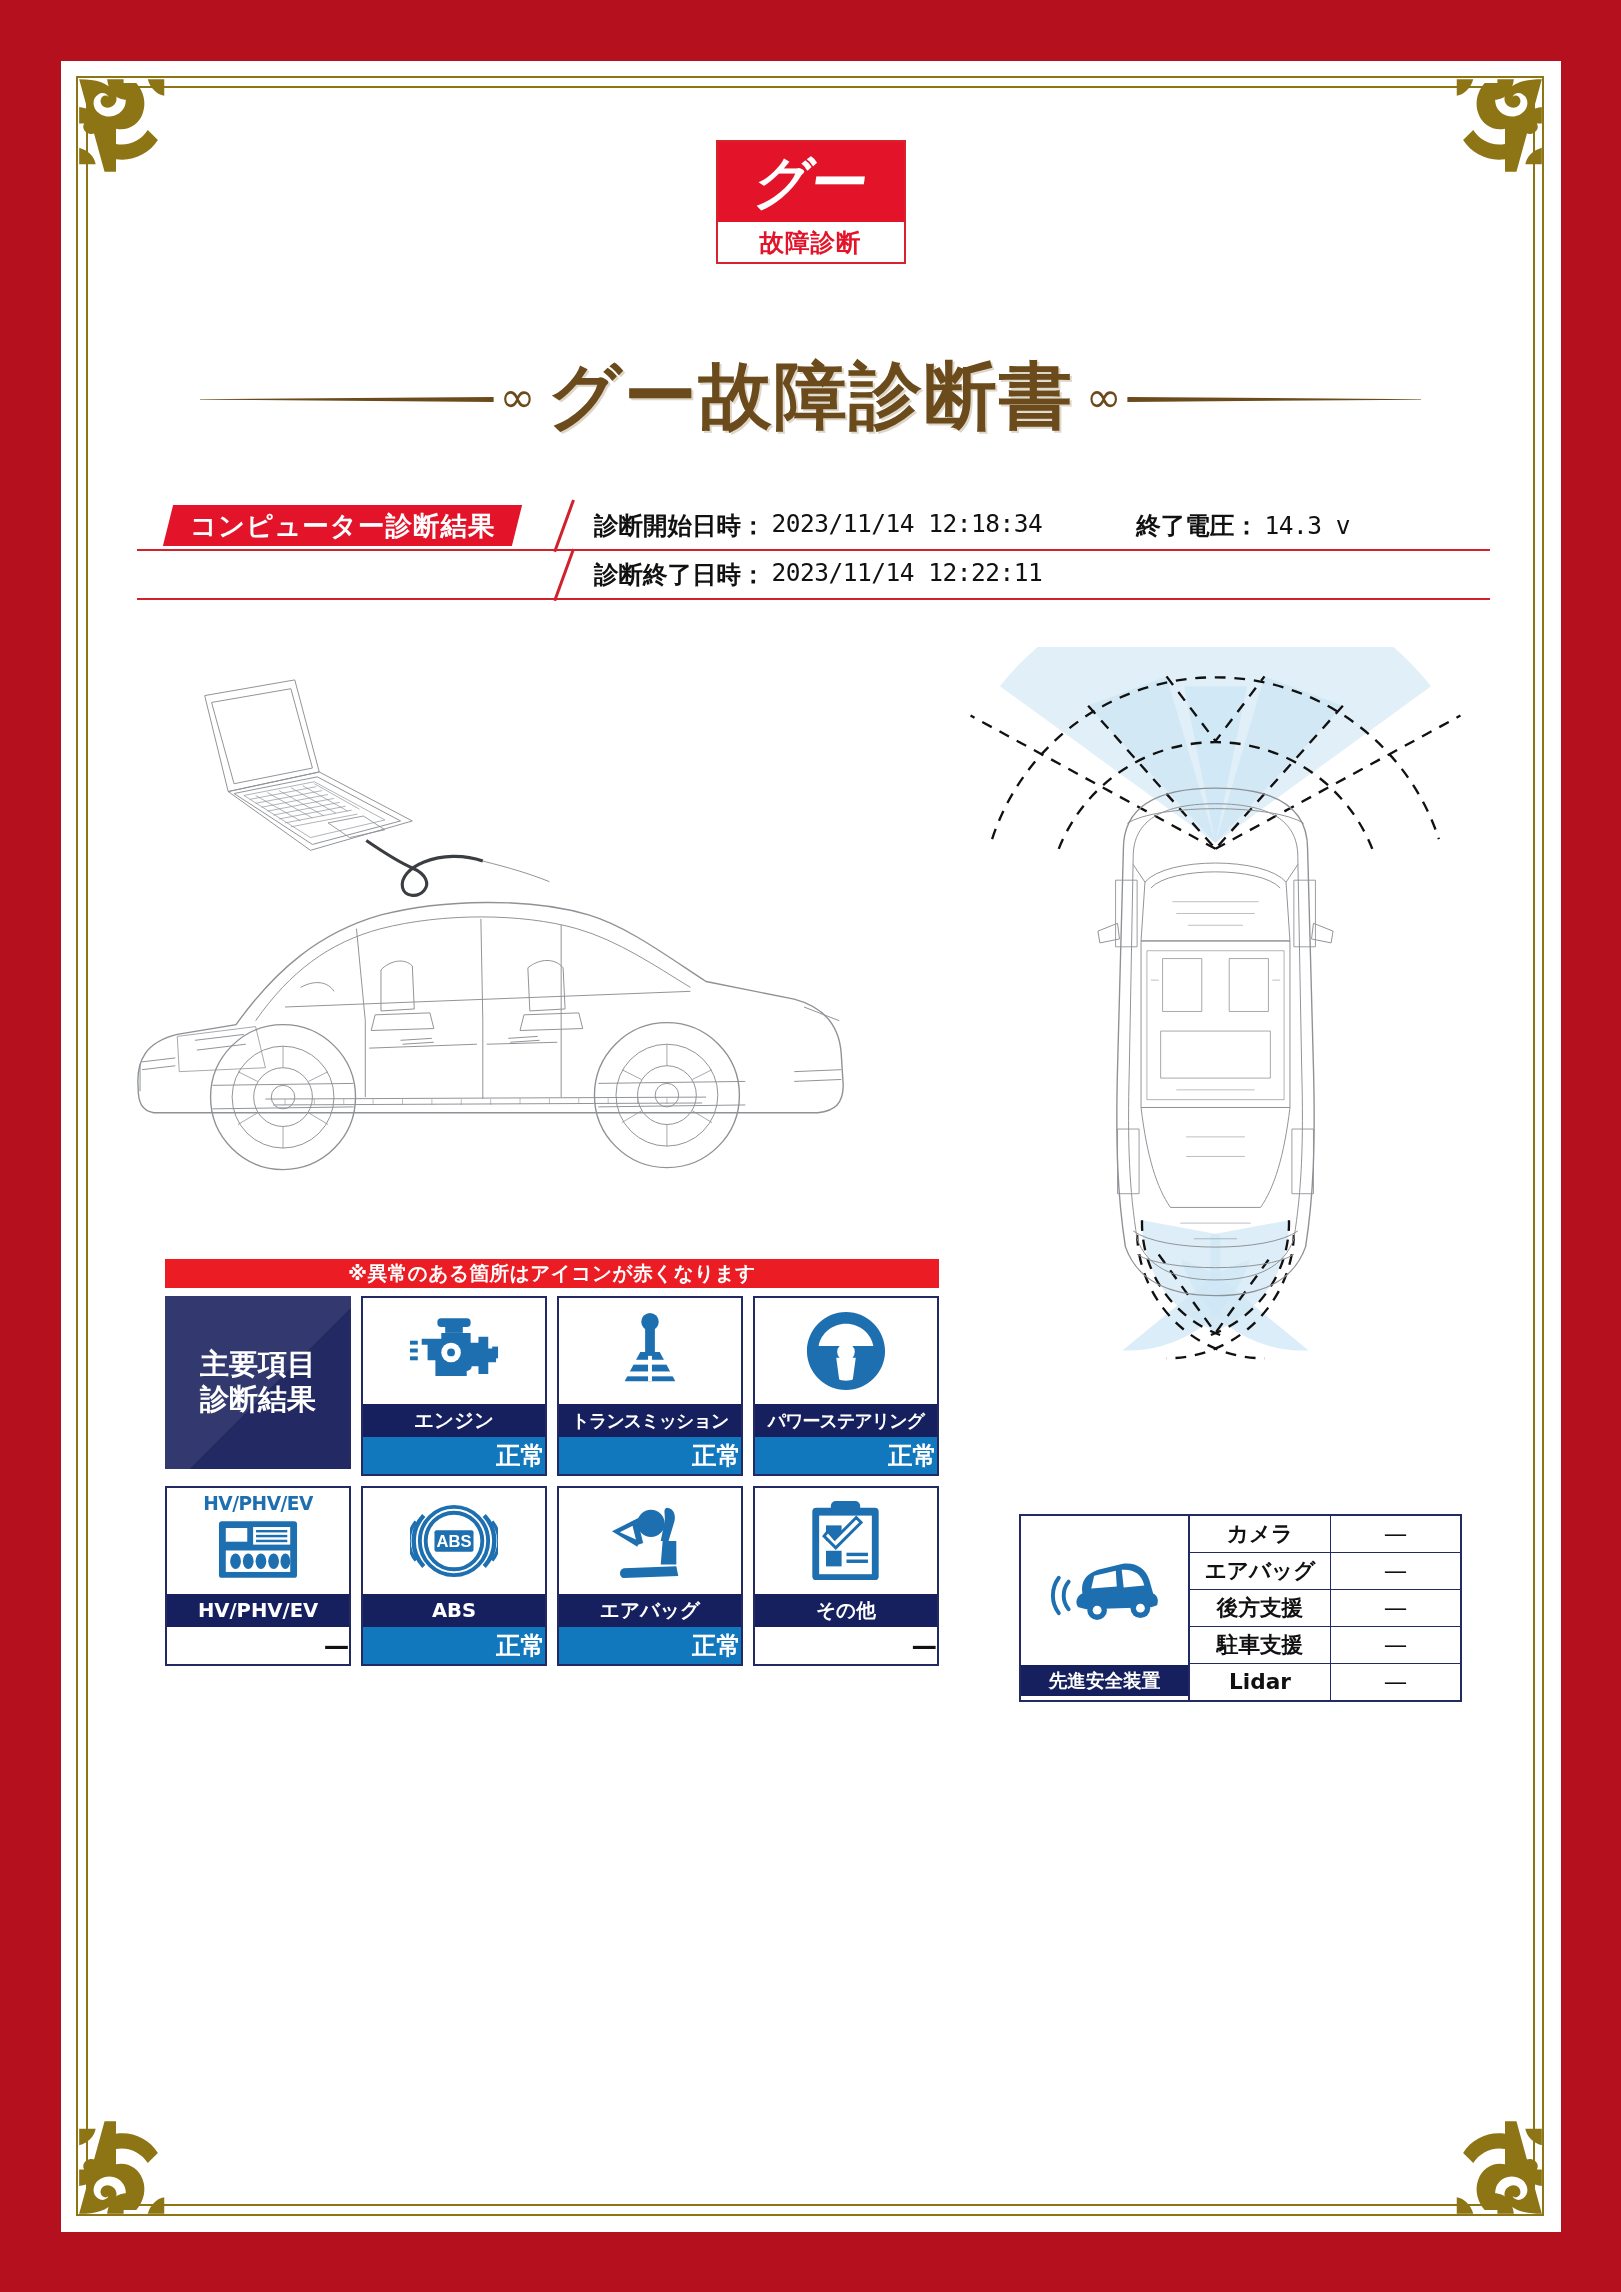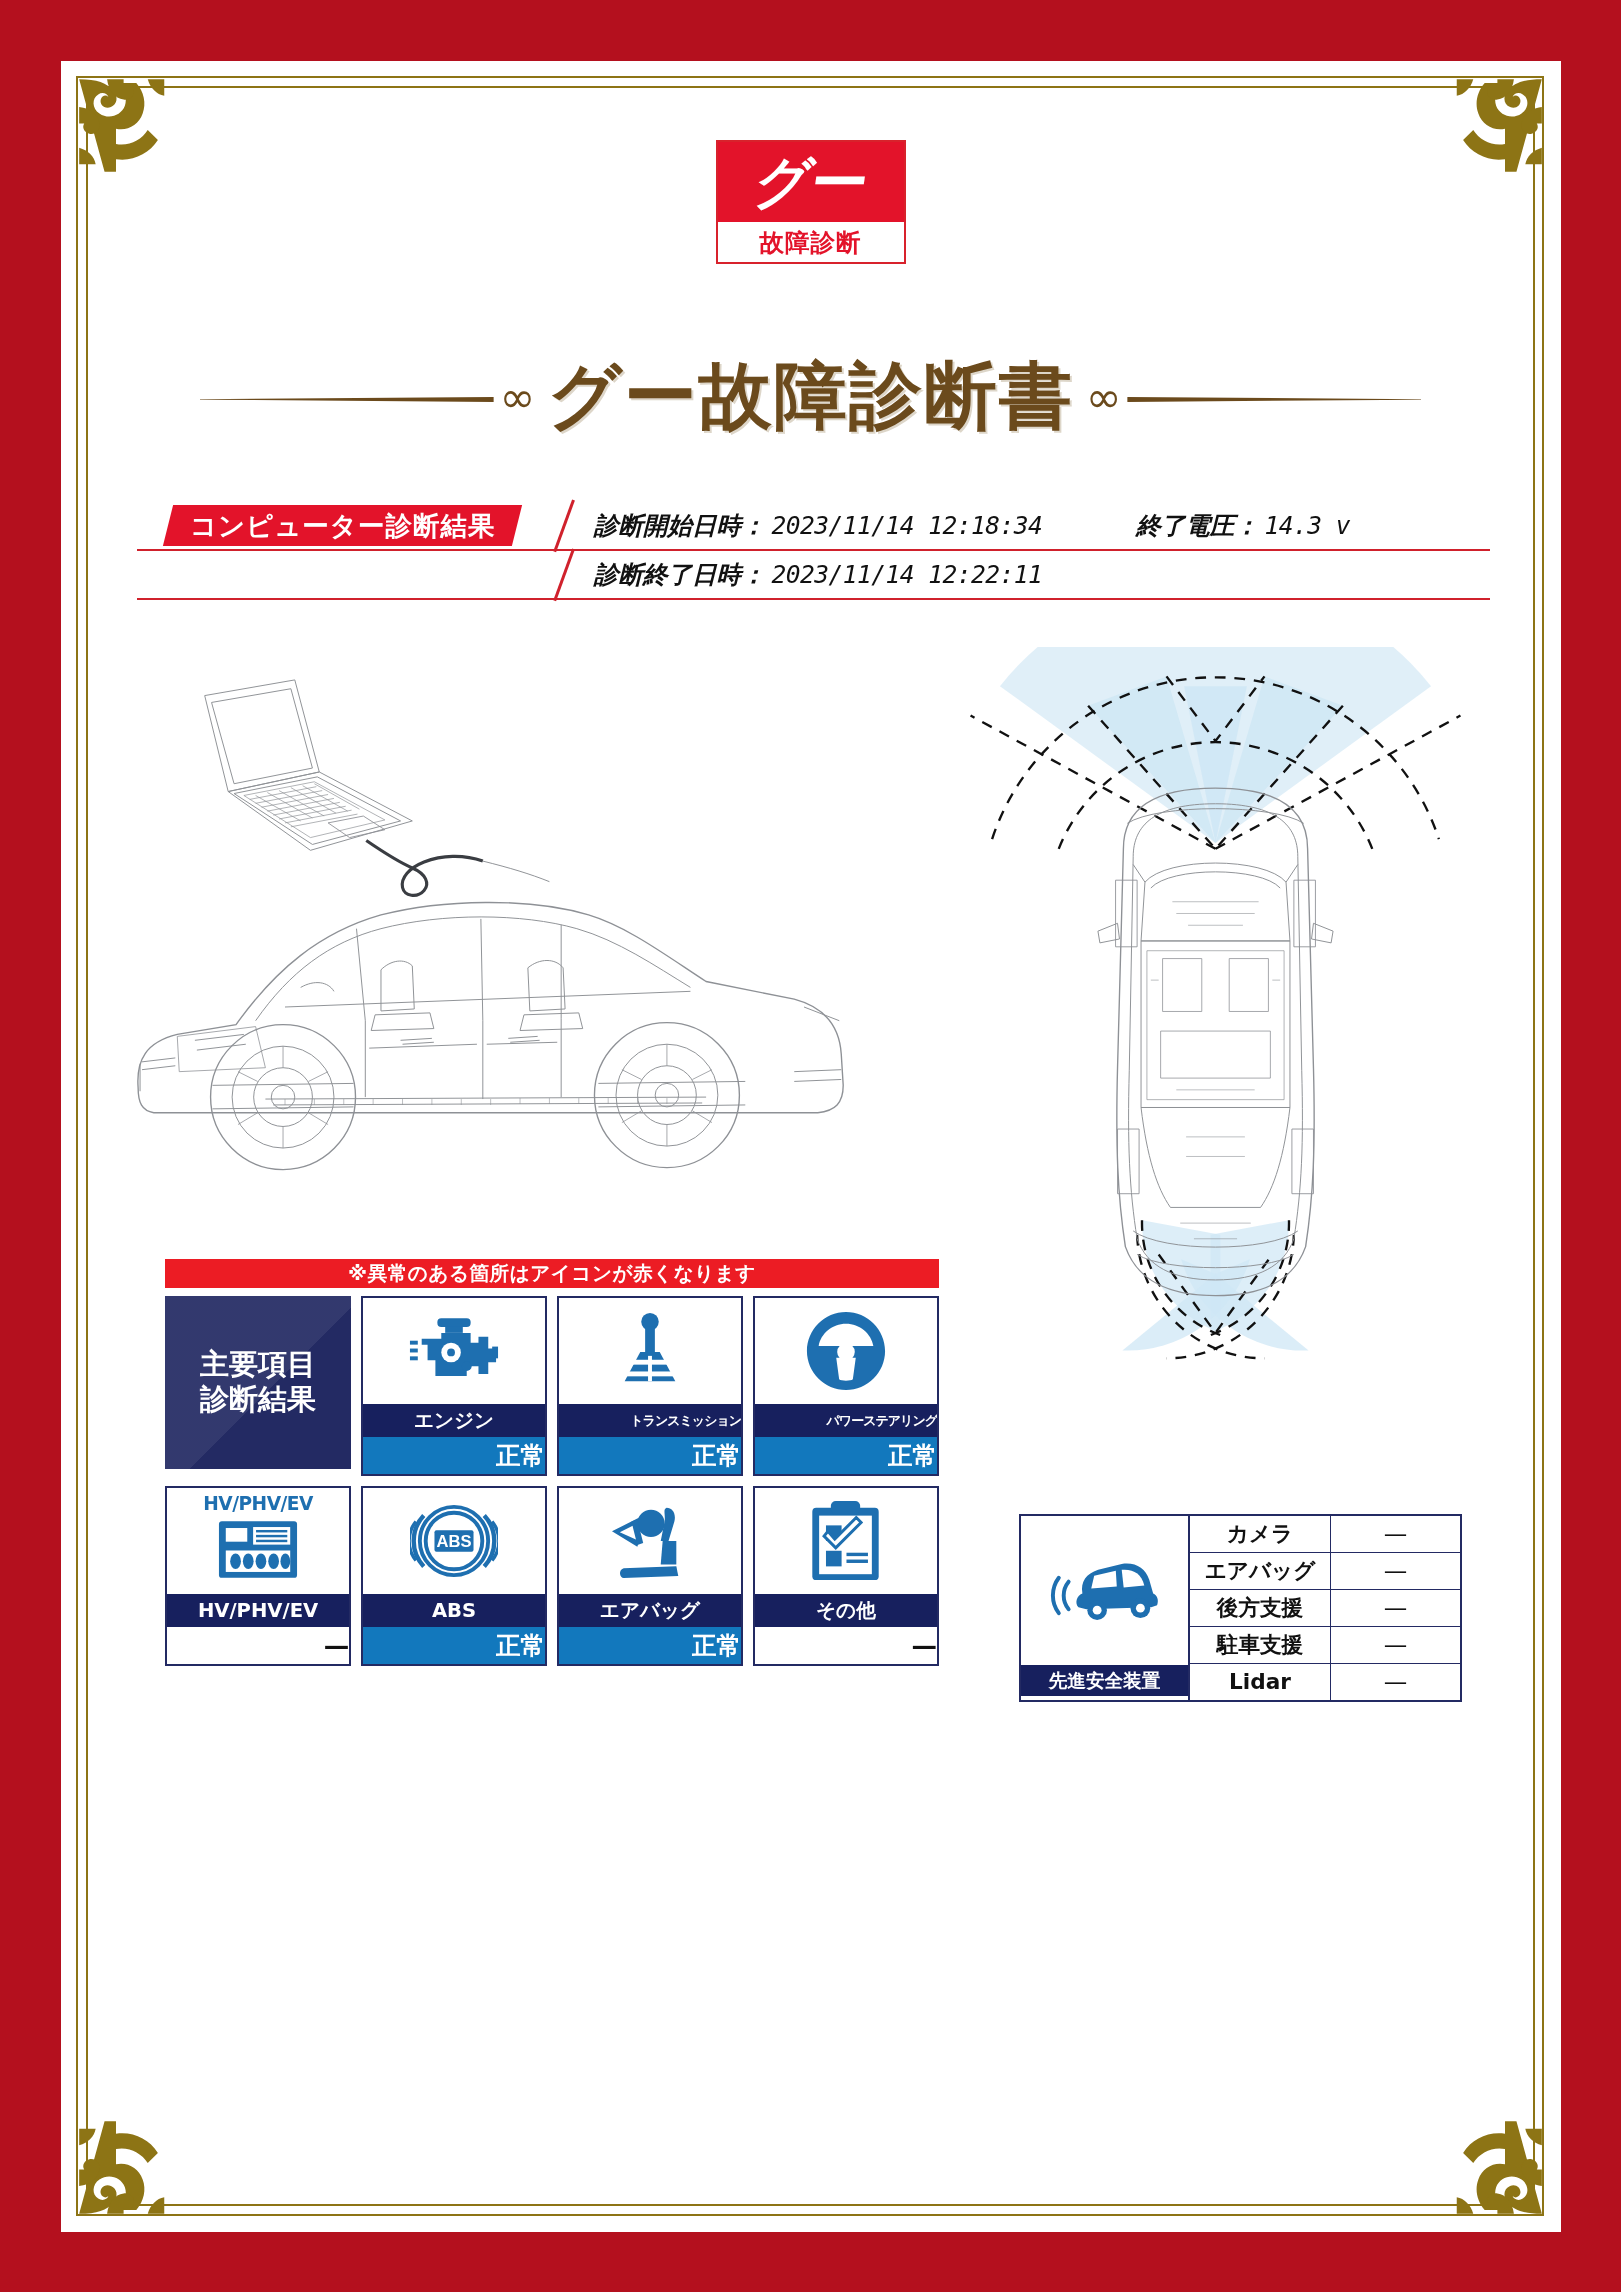--- a/index.html
+++ b/index.html
@@ -168,23 +168,22 @@
   .slash::after {
     content:"";
     position:absolute; left: 13.7px; top: -2px;
     width: 2.9px; height: 55px;
     background: #d0212c;
     transform: rotate(20deg);
     transform-origin: top center;
   }
   .info-fields {
     margin-left: 457px;
-    display: flex; align-items: center;
+    display: flex; align-items: flex-start;
     width: 100%;
-    font-style: italic;
   }
   .field-label {
     font-size: 24.5px;
     font-weight: bold;
     color: #111;
     font-family: "DejaVu Sans", sans-serif;
     white-space: nowrap;
   }
   .field-value {
     font-size: 24.5px;
@@ -265,21 +264,21 @@
     color: #ffffff;
     text-align: center;
     font-size: 19.6px;
     font-weight: bold;
     line-height: 33px;
     height: 33px;
     white-space: nowrap;
     overflow: hidden;
     font-family: "DejaVu Sans", sans-serif;
   }
-  .card-label.tight { font-size: 13px; letter-spacing: -1px; text-align: right; }
+  .card-label.tight { font-size: 18px; letter-spacing: -1px; }
   .card-status {
     background: #1278bd;
     color: #ffffff;
     text-align: right;
     font-size: 24.5px;
     font-weight: bold;
     line-height: 37px;
     height: 37px;
     font-family: "DejaVu Sans", sans-serif;
   }

